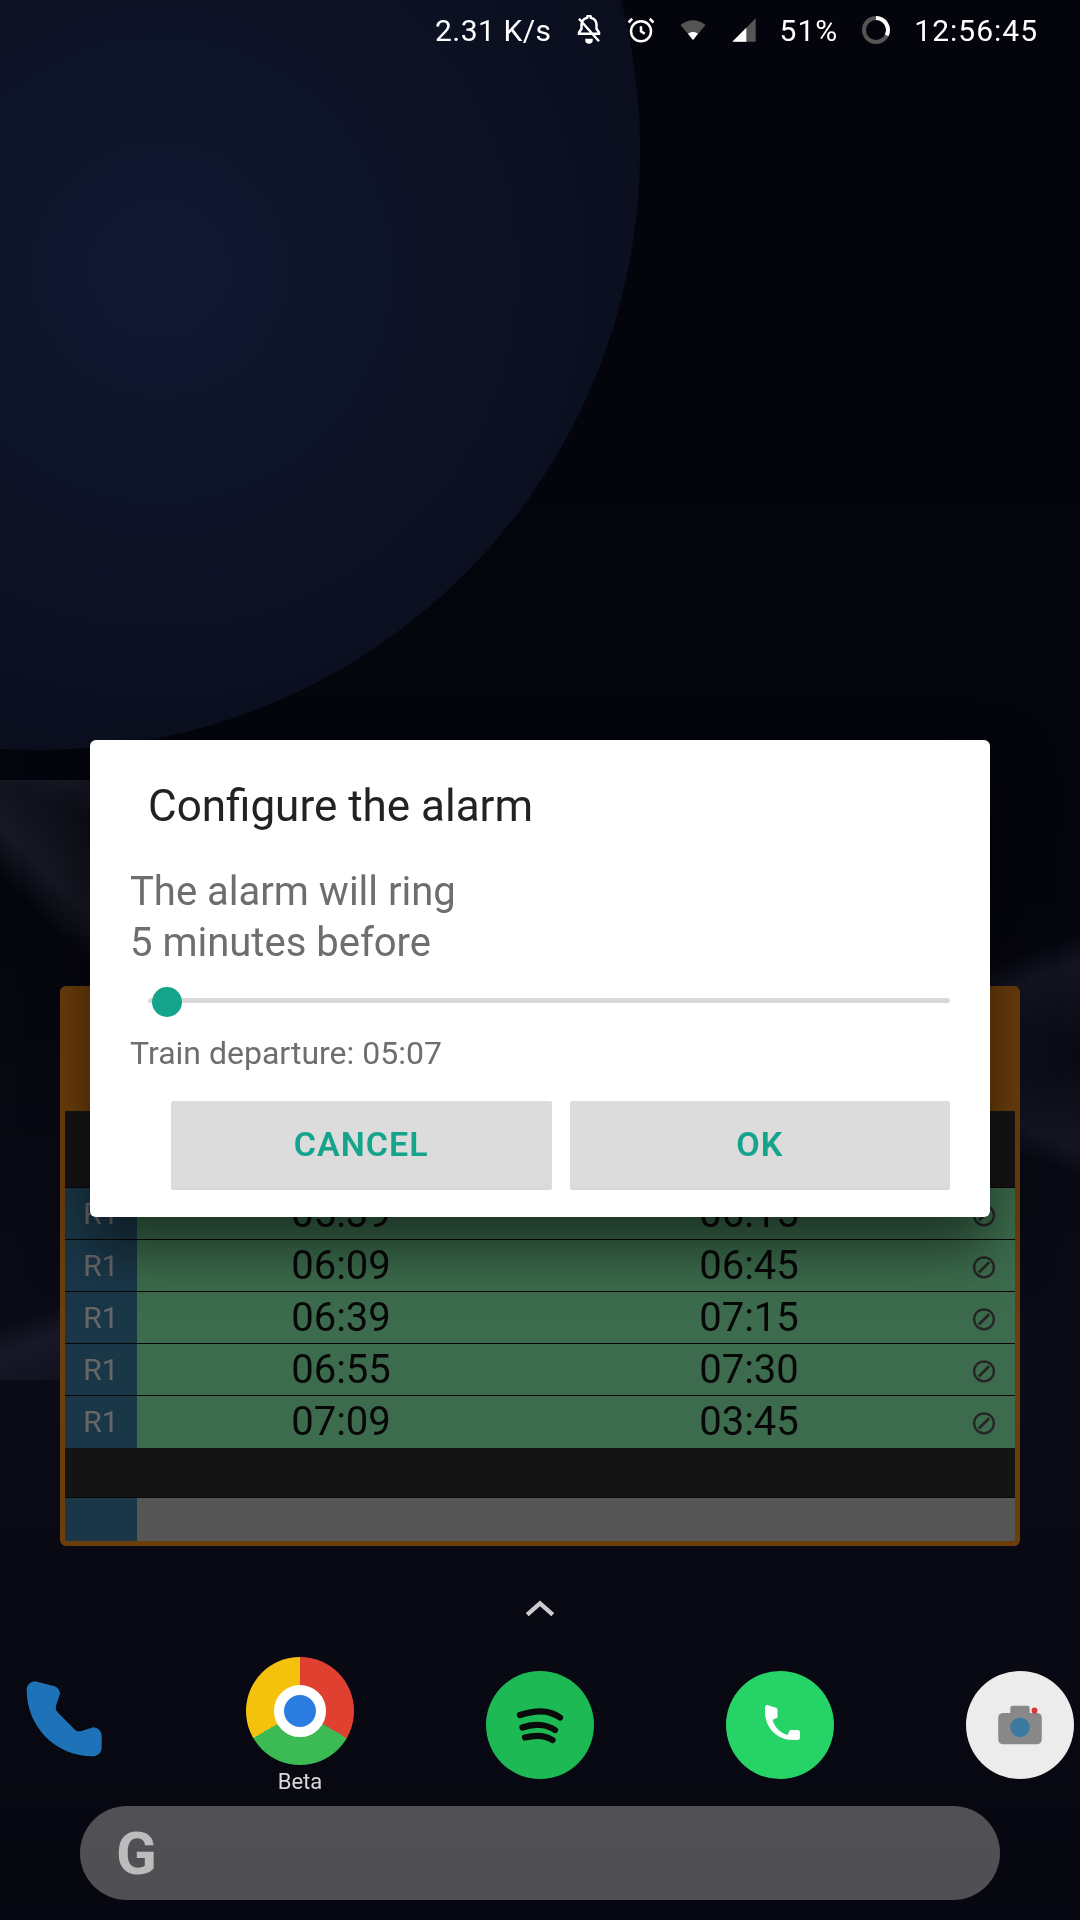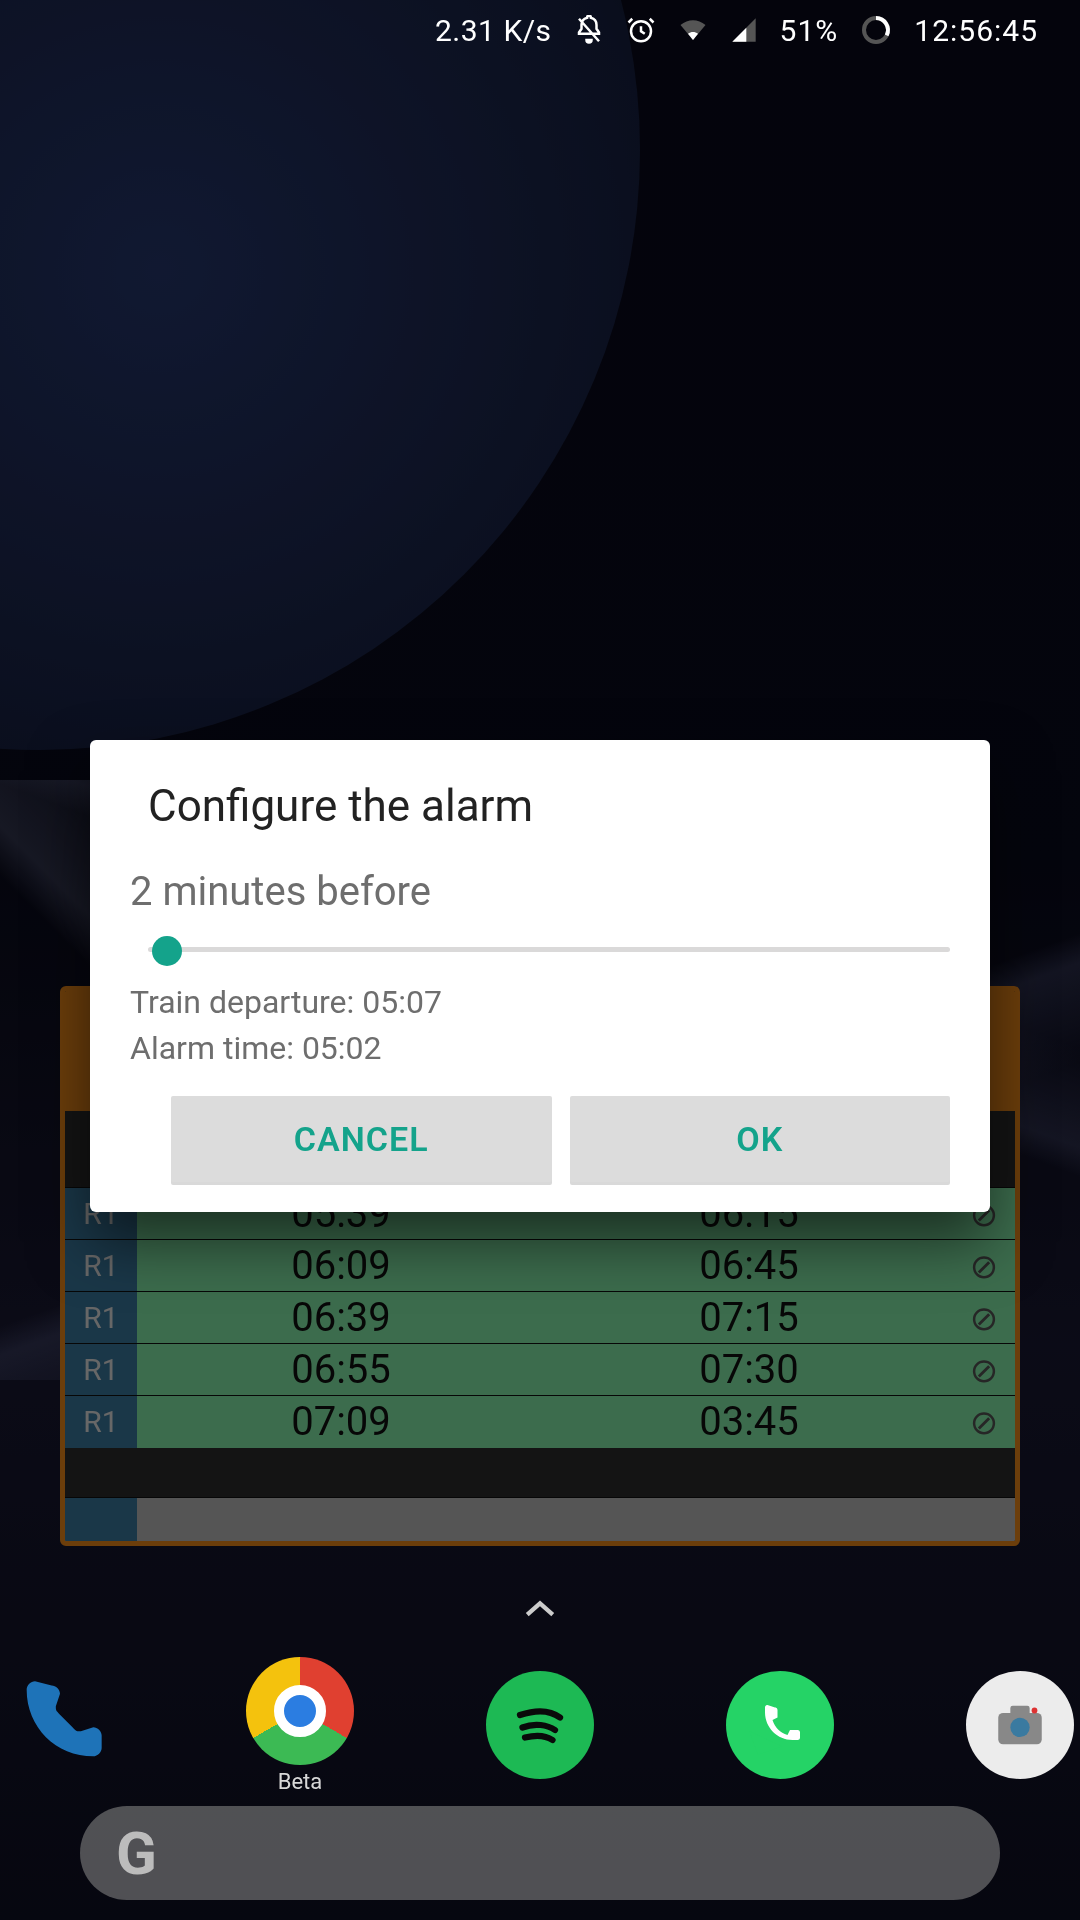--- a/index.html
+++ b/index.html
@@ -210,27 +210,27 @@
     <svg width="32" height="32" viewBox="0 0 24 24" fill="none" stroke="#fff" stroke-width="3">
         <circle cx="12" cy="12" r="9" stroke="#555"></circle>
         <path d="M12 3a9 9 0 0 1 8 13"></path>
       </svg>
   </span>
   <span class="clock">12:56:45</span>
 </div>
 
 <div class="dialog">
   <h2>Configure the alarm</h2>
-  <div class="line">2 minutes before</div>
+  <div class="line">The alarm will ring</div>
+  <div class="line">5 minutes before</div>
   <div class="slider-wrap">
     <div class="track"></div>
     <div class="thumb"></div>
   </div>
   <div class="meta">Train departure: 05:07</div>
-  <div class="meta">Alarm time: 05:02</div>
   <div class="btnrow">
     <div class="btn">CANCEL</div>
     <div class="btn">OK</div>
   </div>
 </div>
 
 <div class="up-caret">
   <svg width="34" height="22" viewBox="0 0 24 14" fill="none" stroke="#ccc" stroke-width="3">
       <path d="M3 11 12 3l9 8"></path>
     </svg>

